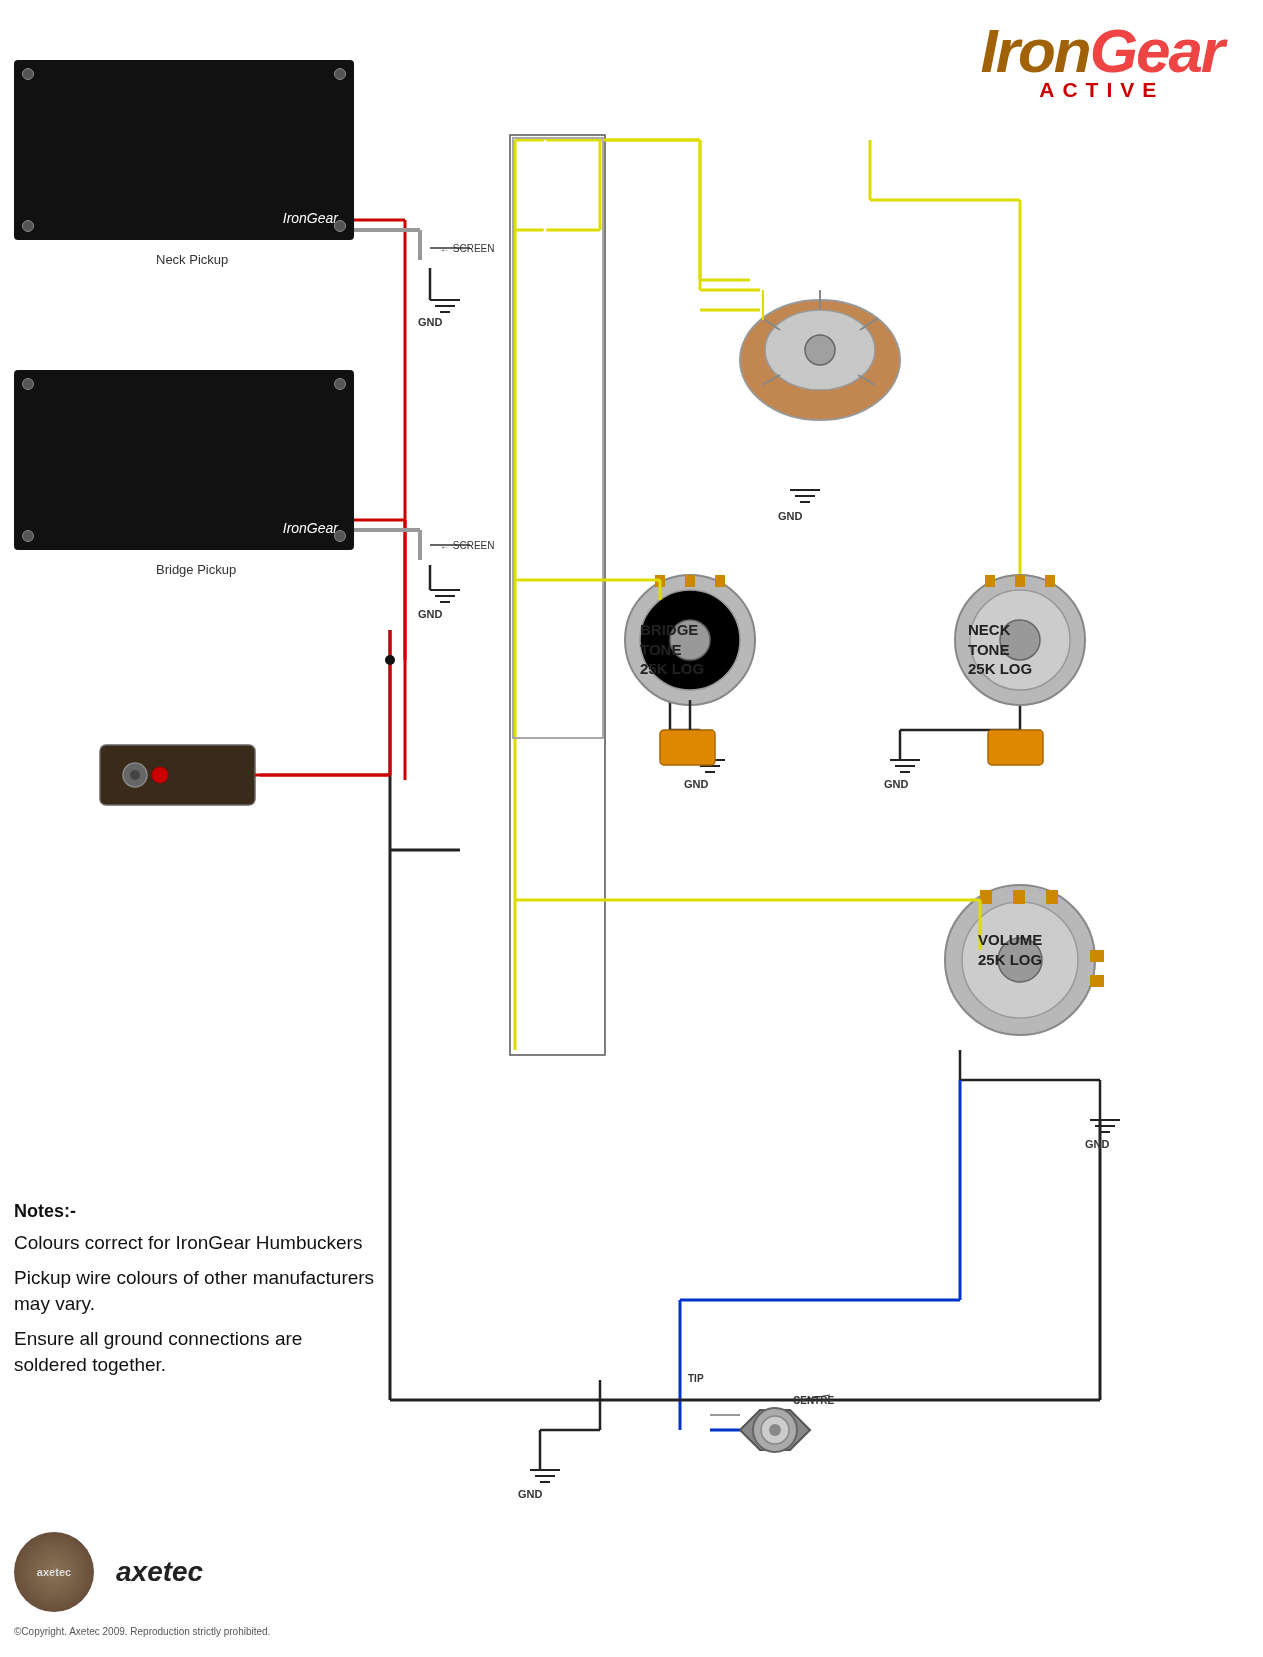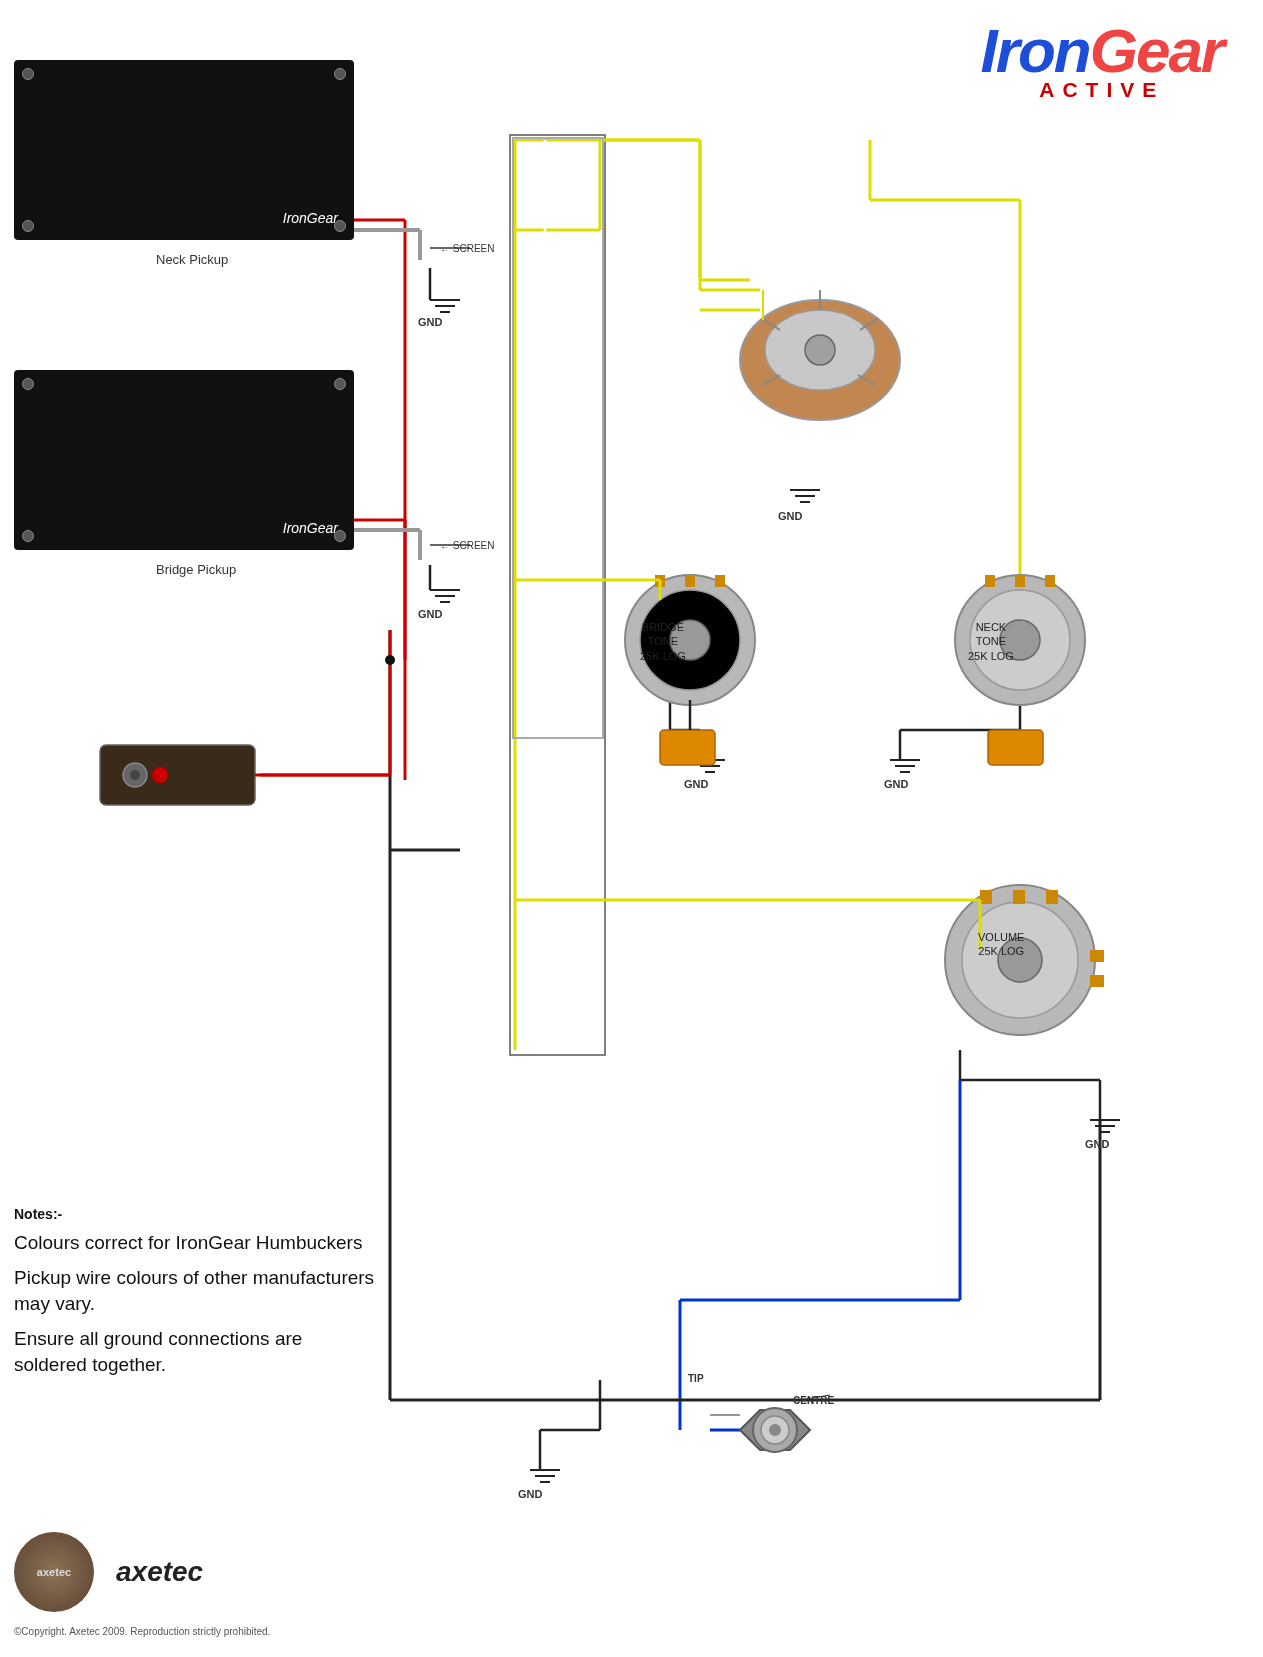--- a/index.html
+++ b/index.html
@@ -20,21 +20,21 @@
       text-align: center;
     }
     .logo-irongear {
       font-size: 62px;
       font-weight: bold;
       color: #1a1a1a;
       font-style: italic;
       letter-spacing: -2px;
       line-height: 1;
     }
-    .logo-irongear span.iron { color: #1d4ed8; text-align: center; }
+    .logo-irongear span.iron { color: #a16207; text-align: center; }
     .logo-irongear span.gear { color: #ef4444; }
     .logo-active {
       font-size: 21px;
       letter-spacing: 8px;
       color: #cc0000;
       font-weight: bold;
       text-transform: uppercase;
       margin-top: -4px;
     }
 
@@ -91,21 +91,21 @@
     }
 
     
     .notes-section {
       position: absolute;
       bottom: 270px;
       left: 14px;
       width: 365px;
     }
     .notes-title {
-      font-size: 14px;
+      font-size: 18px;
       font-weight: bold;
       color: #111;
       margin-bottom: 8px;
     }
     .notes-item {
       font-size: 19px;
       color: #111;
       margin-bottom: 8px;
       line-height: 1.4;
     }
@@ -143,24 +143,23 @@
       position: absolute;
       bottom: 20px;
       left: 14px;
       font-size: 10px;
       color: #555;
     }
 
     
     .comp-label {
       position: absolute;
-      font-size: 11px;
-      font-weight: normal;
+      font-size: 15px;
+      font-weight: bold;
       color: #222;
-      text-align: center;
       line-height: 1.3;
     }
   </style>
 </head>
 <body>
 
 <div class="logo-area">
   <div class="logo-irongear">
     <span class="iron">Iron</span><span class="gear">Gear</span>
   </div>

